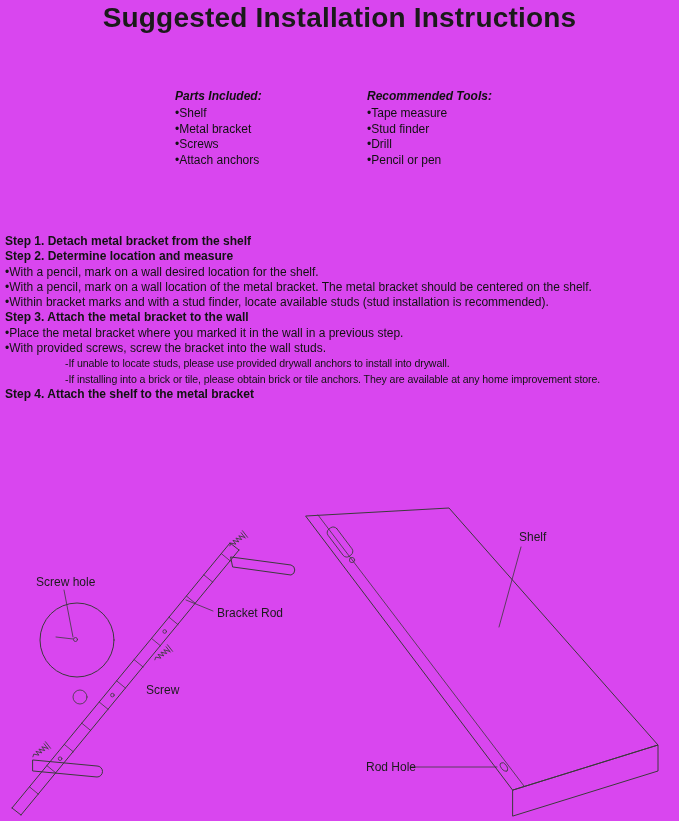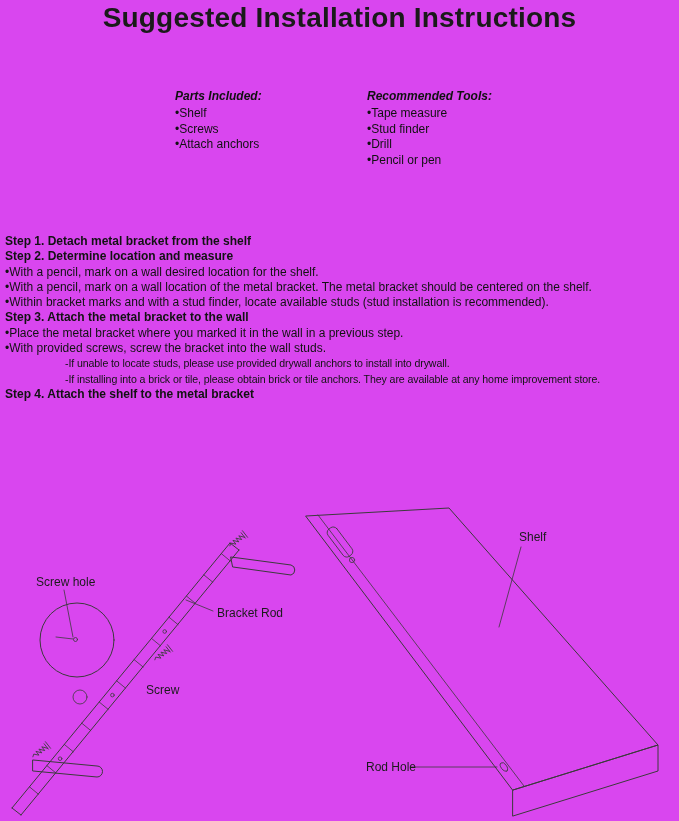--- a/index.html
+++ b/index.html
@@ -28,20 +28,21 @@
 </head>
 <body>
 
 <div class="page">
 
   <div class="title">Suggested Installation Instructions</div>
 
   <div class="col col-parts">
     <div class="list-heading">Parts Included:</div>
     <div class="list-item">•Shelf</div>
+    <div class="list-item">•Metal bracket</div>
     <div class="list-item">•Screws</div>
     <div class="list-item">•Attach anchors</div>
   </div>
 
   <div class="col col-tools">
     <div class="list-heading">Recommended Tools:</div>
     <div class="list-item">•Tape measure</div>
     <div class="list-item">•Stud finder</div>
     <div class="list-item">•Drill</div>
     <div class="list-item">•Pencil or pen</div>

